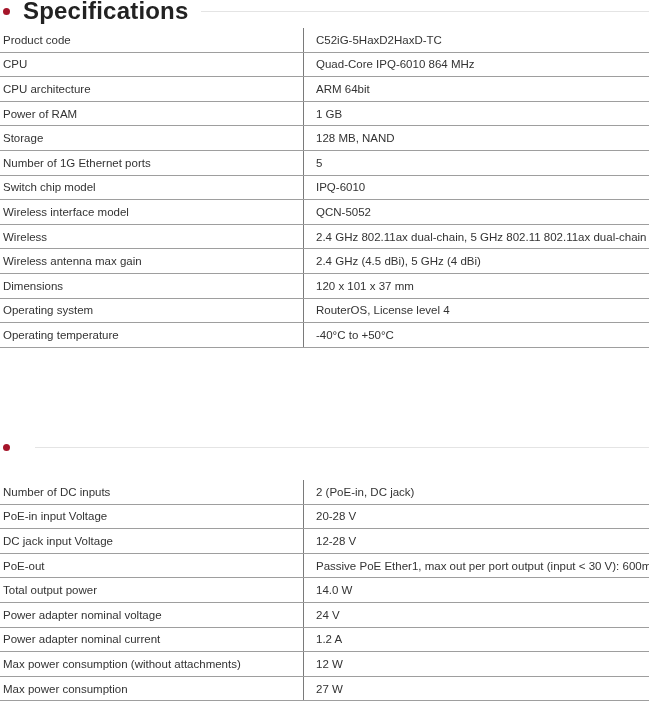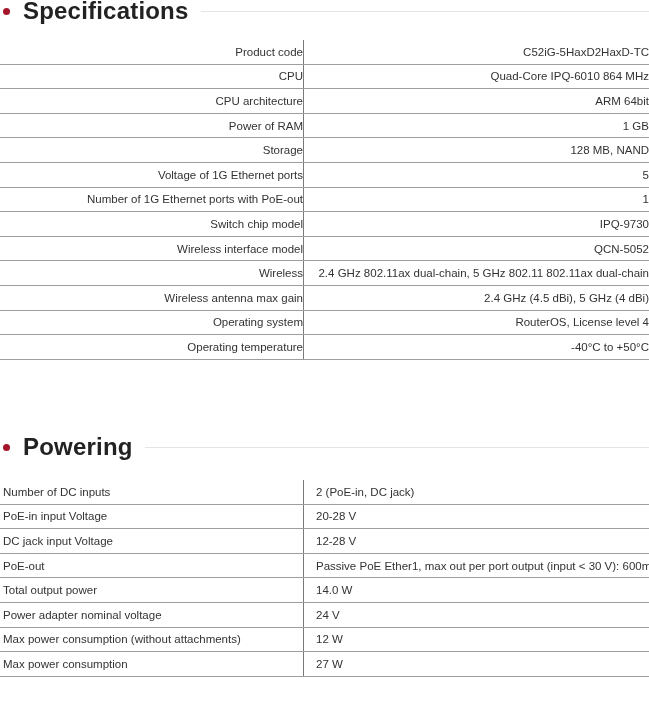--- a/index.html
+++ b/index.html
@@ -15,21 +15,21 @@
   </style>
 </head>
 <body>
 
 <div class="section-title" style="top:-2px; height:26px;">
   <span class="bullet"></span>
   <span class="title-text">Specifications</span>
   <span class="title-rule"></span>
 </div>
 
-<table class="spec-table" style="top:40px;text-align:right;">
+<table class="spec-table" style="top:28px;">
   <tbody id="spec-body">
       <tr>
         <td class="key">Product code</td>
         <td class="val">C52iG-5HaxD2HaxD-TC</td>
       </tr>
       <tr>
         <td class="key">CPU</td>
         <td class="val">Quad-Core IPQ-6010 864 MHz</td>
       </tr>
       <tr>
@@ -38,57 +38,56 @@
       </tr>
       <tr>
         <td class="key">Power of RAM</td>
         <td class="val">1 GB</td>
       </tr>
       <tr>
         <td class="key">Storage</td>
         <td class="val">128 MB, NAND</td>
       </tr>
       <tr>
-        <td class="key">Voltage of 1G Ethernet ports</td>
+        <td class="key">Number of 1G Ethernet ports</td>
         <td class="val">5</td>
       </tr>
       <tr>
-        <td class="key">Number of 1G Ethernet ports with PoE-out</td>
-        <td class="val">1</td>
-      </tr>
-      <tr>
         <td class="key">Switch chip model</td>
-        <td class="val">IPQ-9730</td>
+        <td class="val">IPQ-6010</td>
       </tr>
       <tr>
         <td class="key">Wireless interface model</td>
         <td class="val">QCN-5052</td>
       </tr>
       <tr>
         <td class="key">Wireless</td>
         <td class="val">2.4 GHz 802.11ax dual-chain, 5 GHz 802.11 802.11ax dual-chain</td>
       </tr>
       <tr>
         <td class="key">Wireless antenna max gain</td>
         <td class="val">2.4 GHz (4.5 dBi), 5 GHz (4 dBi)</td>
       </tr>
       <tr>
+        <td class="key">Dimensions</td>
+        <td class="val">120 x 101 x 37 mm</td>
+      </tr>
+      <tr>
         <td class="key">Operating system</td>
         <td class="val">RouterOS, License level 4</td>
       </tr>
       <tr>
         <td class="key">Operating temperature</td>
         <td class="val">-40°C to +50°C</td>
       </tr>
     </tbody>
 </table>
 
 <div class="section-title" style="top:434px; height:26px;">
   <span class="bullet"></span>
-  <span class="title-text">Powering</span>
   <span class="title-rule"></span>
 </div>
 
 <table class="spec-table" style="top:480px;">
   <tbody id="power-body">
       <tr>
         <td class="key">Number of DC inputs</td>
         <td class="val">2 (PoE-in, DC jack)</td>
       </tr>
       <tr>
@@ -105,20 +104,24 @@
       </tr>
       <tr>
         <td class="key">Total output power</td>
         <td class="val">14.0 W</td>
       </tr>
       <tr>
         <td class="key">Power adapter nominal voltage</td>
         <td class="val">24 V</td>
       </tr>
       <tr>
+        <td class="key">Power adapter nominal current</td>
+        <td class="val">1.2 A</td>
+      </tr>
+      <tr>
         <td class="key">Max power consumption (without attachments)</td>
         <td class="val">12 W</td>
       </tr>
       <tr>
         <td class="key">Max power consumption</td>
         <td class="val">27 W</td>
       </tr>
     </tbody>
 </table>
 

